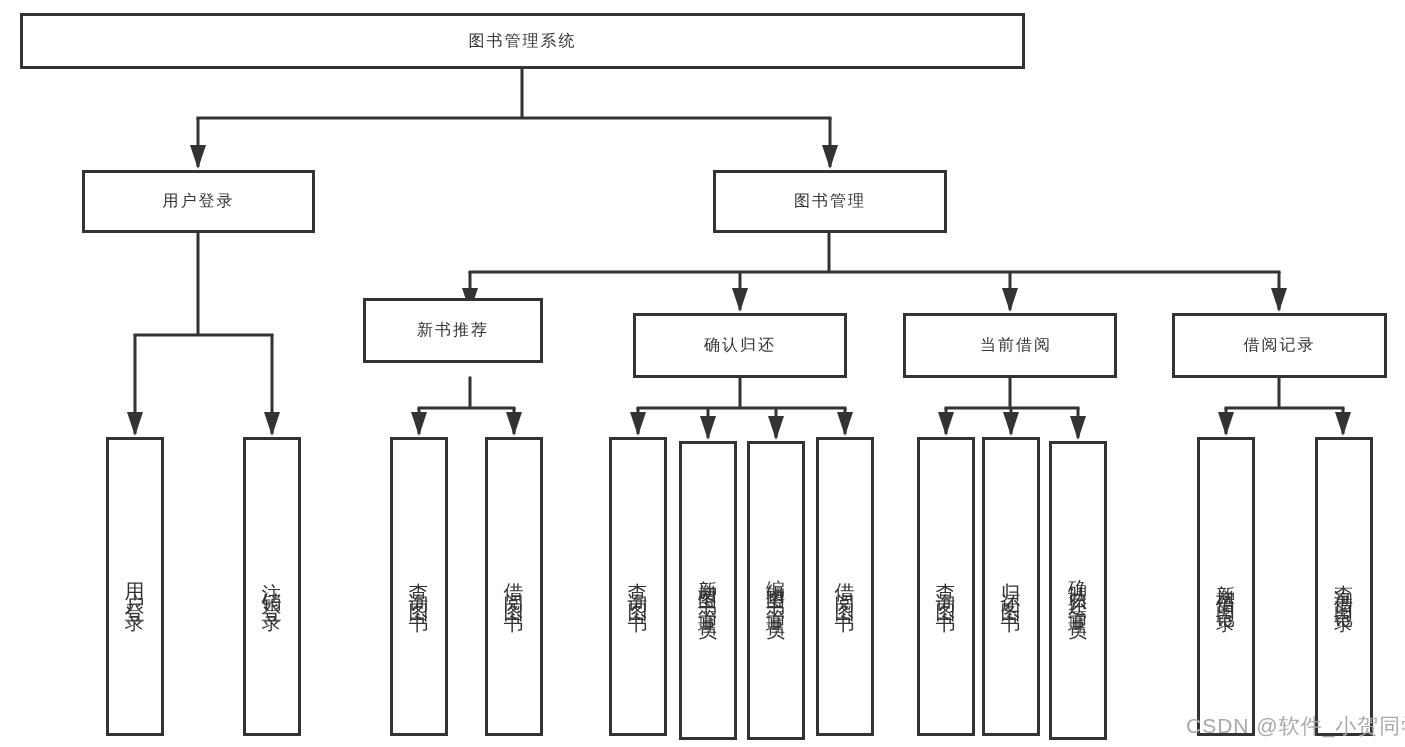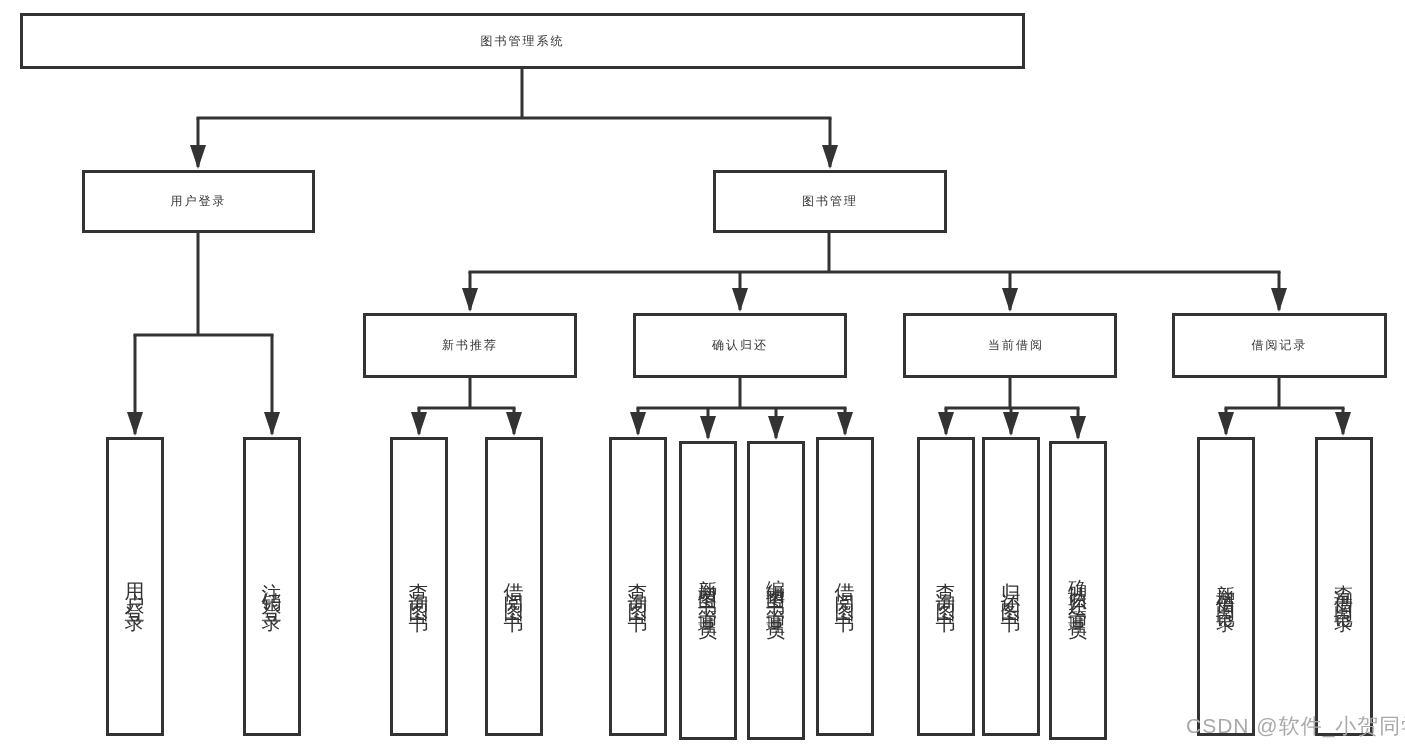--- a/index.html
+++ b/index.html
@@ -22,21 +22,21 @@
     color:var(--line,#333333);
     z-index:1;
   }
   .node {
     position:absolute;
     background:#ffffff;
     border:3px solid var(--line,#333333);
     display:flex;
     align-items:center;
     justify-content:center;
-    font-size:12px;
+    font-size:16px;
     letter-spacing:2px;
     z-index:2;
   }
   .leaf {
     position:absolute;
     top:437px;
     width:58px;
     height:299px;
     background:#ffffff;
     border:3px solid var(--line,#333333);
@@ -110,21 +110,21 @@
       <path d="M1226,408 V434" marker-end="url(#arw)"></path>
       <path d="M1343,408 V434" marker-end="url(#arw)"></path>
     </g>
   </svg>
 
   <div class="node" style="left:20px; top:13px; width:1005px; height:56px;">图书管理系统</div>
 
   <div class="node" style="left:82px; top:170px; width:233px; height:63px;">用户登录</div>
   <div class="node" style="left:713px; top:170px; width:234px; height:63px;font-family:Liberation Mono, monospace;">图书管理</div>
 
-  <div class="node" style="left:363px; top:313px; width:214px; height:65px;">新书推荐</div>
+  <div class="node" style="left:363px; top:298px; width:180px; height:65px;">新书推荐</div>
   <div class="node" style="left:633px; top:313px; width:214px; height:65px;">确认归还</div>
   <div class="node" style="left:903px; top:313px; width:214px; height:65px;padding-left:12px;">当前借阅</div>
   <div class="node" style="left:1172px; top:313px; width:215px; height:65px;">借阅记录</div>
 
   <div class="leaf" style="left:106px;">
     <span>用户登录</span>
   </div>
   <div class="leaf" style="left:243px;">
     <span>注销登录</span>
   </div>

